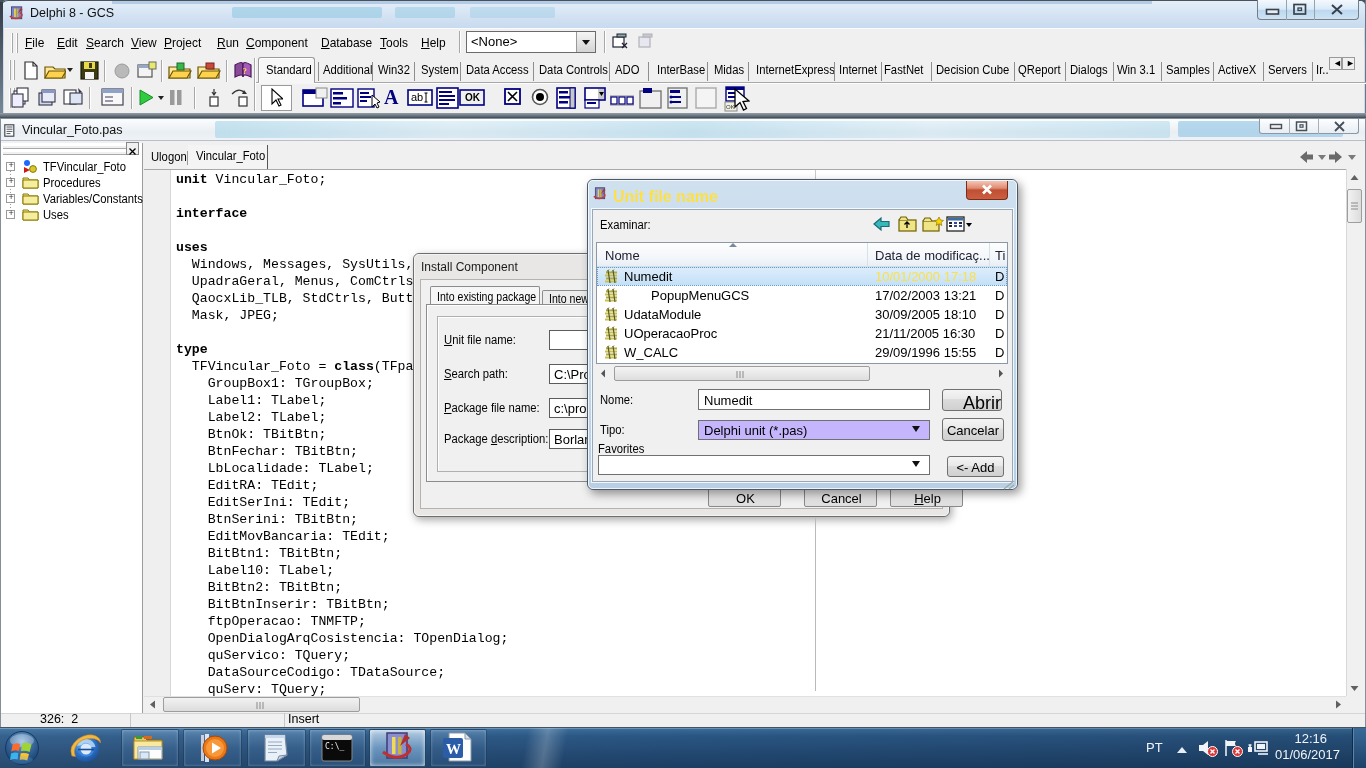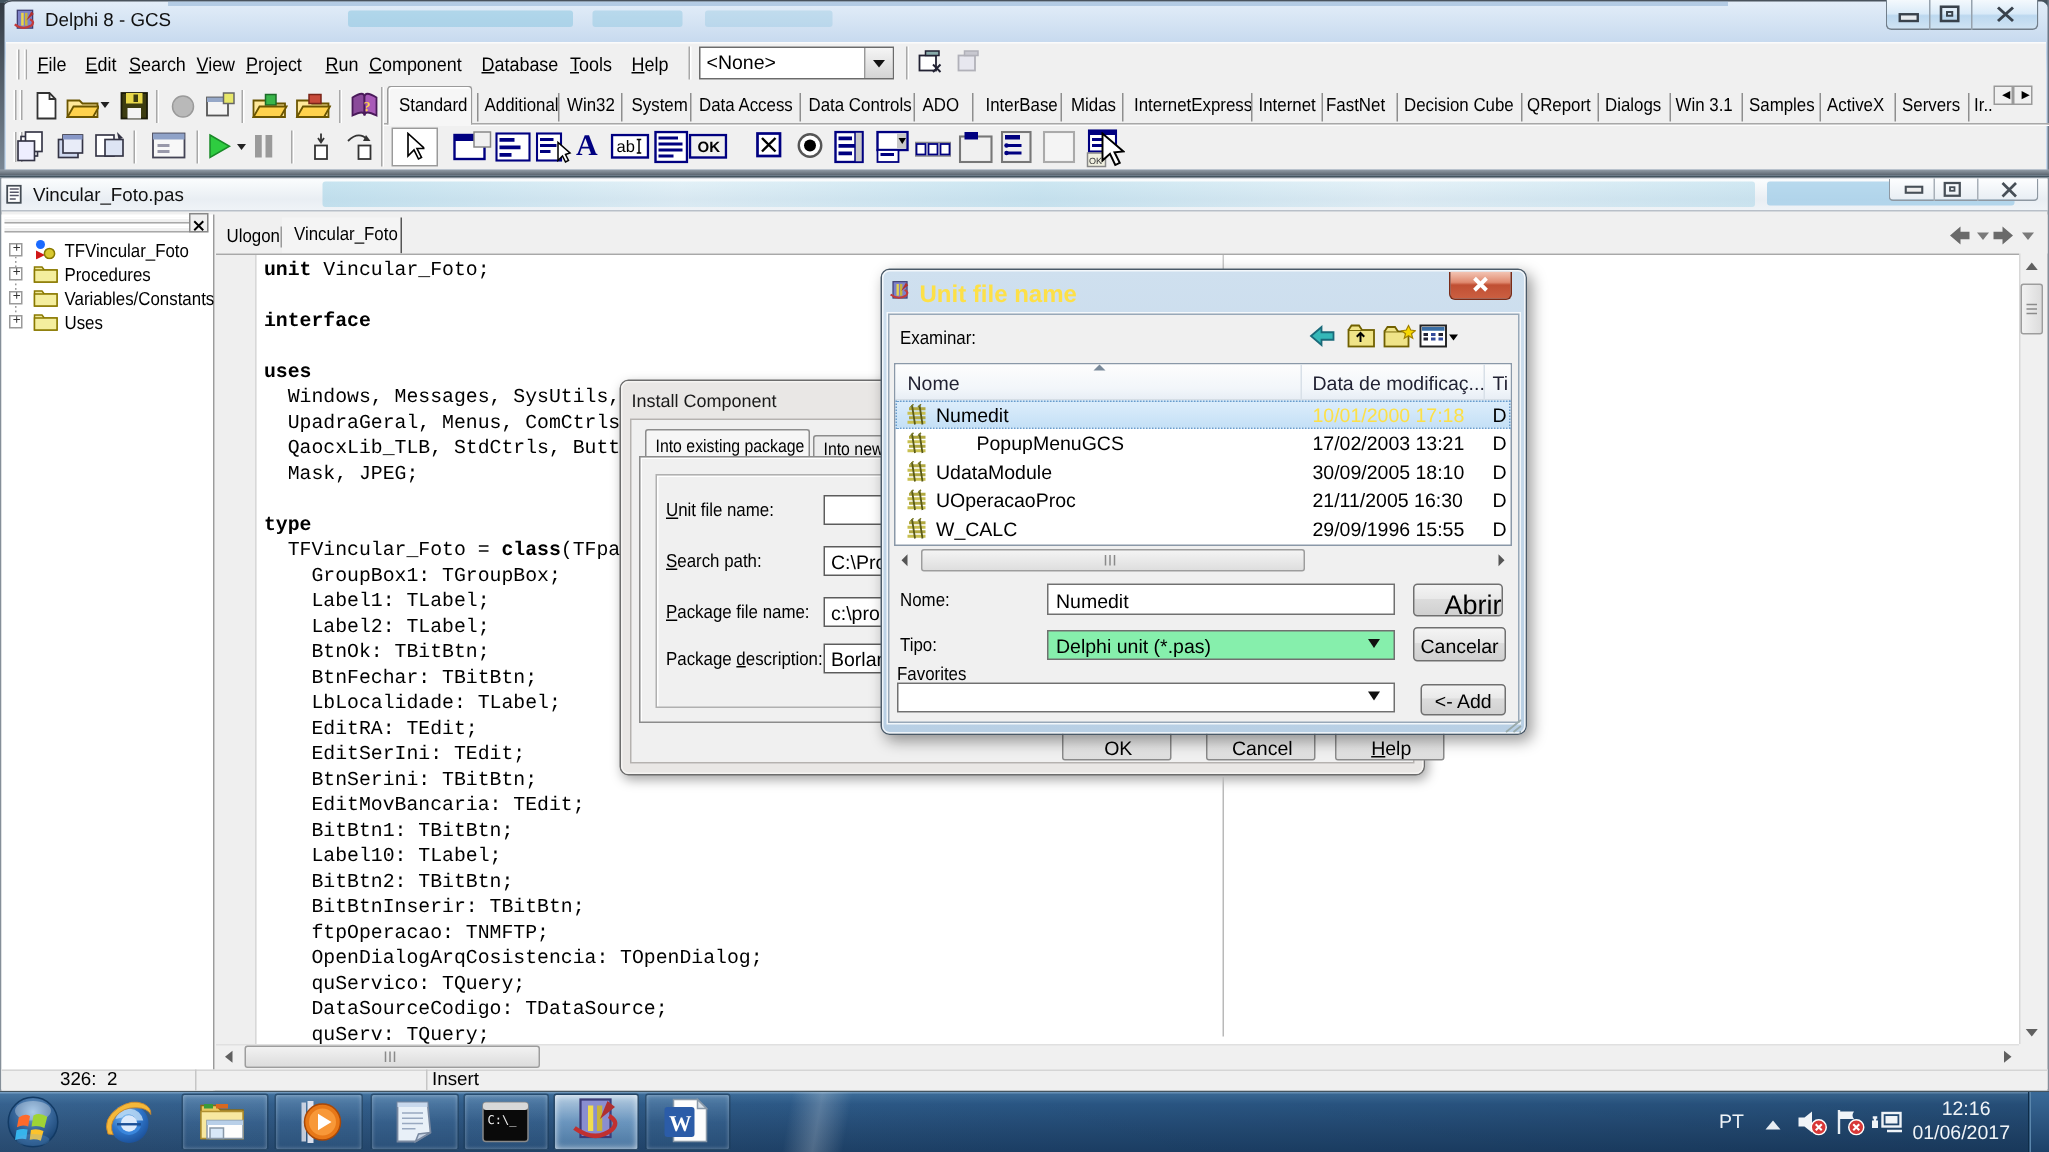--- a/index.html
+++ b/index.html
@@ -550,21 +550,21 @@
         <path d="M122 3 v7 M125 3 v7 M128 3 v7" stroke="#8a8a8a" stroke-width="1"></path>
       </svg></div>
 <div class="ms2" style="position:absolute;left:600px;top:393px;color:#000;">Nome:</div>
 <div style="position:absolute;left:698px;top:389px;width:232px;height:21px;background:#fff;border:1px solid #707070;">
       <div style="position:absolute;left:5px;top:3px;font-size:13px;">Numedit</div>
     </div>
 <div style="position:absolute;left:942px;top:389px;width:60px;height:22px;background:linear-gradient(#f4f4f4,#e9e9e9 45%,#dcdcdc 46%,#d0d0d0);border:1px solid #707070;border-radius:3px;">
       <div style="position:absolute;left:0;top:3px;width:58px;text-align:right;font-size:18px;">Abrir</div>
     </div>
 <div class="ms2" style="position:absolute;left:600px;top:423px;color:#000;">Tipo:</div>
-<div style="position:absolute;left:698px;top:420px;width:232px;height:20px;background:#86efac;border:1px solid #707070;">
+<div style="position:absolute;left:698px;top:420px;width:232px;height:20px;background:#c4b5fd;border:1px solid #707070;">
       <div style="position:absolute;left:5px;top:2px;font-size:13px;">Delphi unit (*.pas)</div>
       <div style="position:absolute;left:213px;top:5px;width:0;height:0;border-left:4.5px solid transparent;border-right:4.5px solid transparent;border-top:6px solid #111;"></div>
     </div>
 <div style="position:absolute;left:942px;top:418px;width:62px;height:23px;background:linear-gradient(#f4f4f4,#e9e9e9 45%,#dcdcdc 46%,#d0d0d0);border:1px solid #707070;border-radius:3px;">
       <div style="position:absolute;left:0;top:4px;width:60px;text-align:center;font-size:13px;">Cancelar</div>
     </div>
 <div class="ms2" style="position:absolute;left:598px;top:442px;color:#000;">Favorites</div>
 <div style="position:absolute;left:598px;top:455px;width:332px;height:20px;background:#fff;border:1px solid #707070;">
       <div style="position:absolute;left:313px;top:5px;width:0;height:0;border-left:4.5px solid transparent;border-right:4.5px solid transparent;border-top:6px solid #111;"></div>
     </div>

